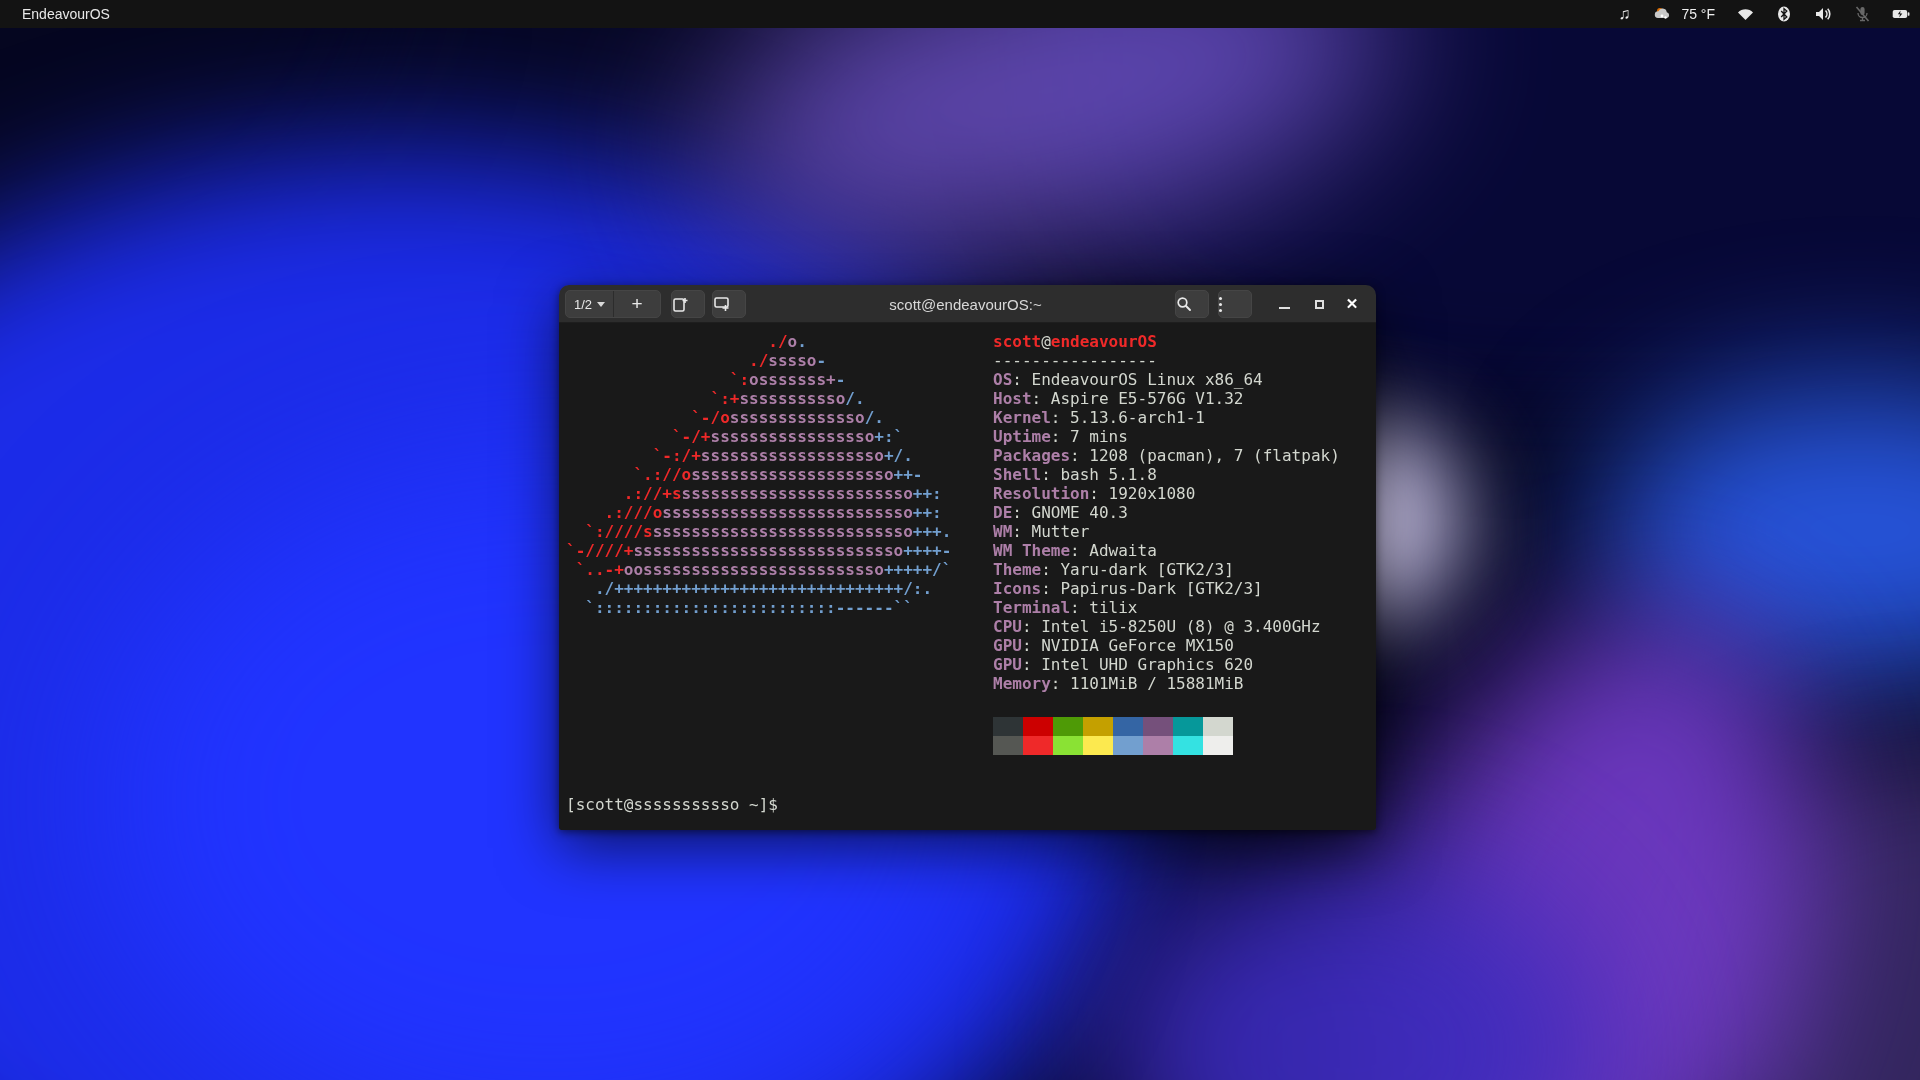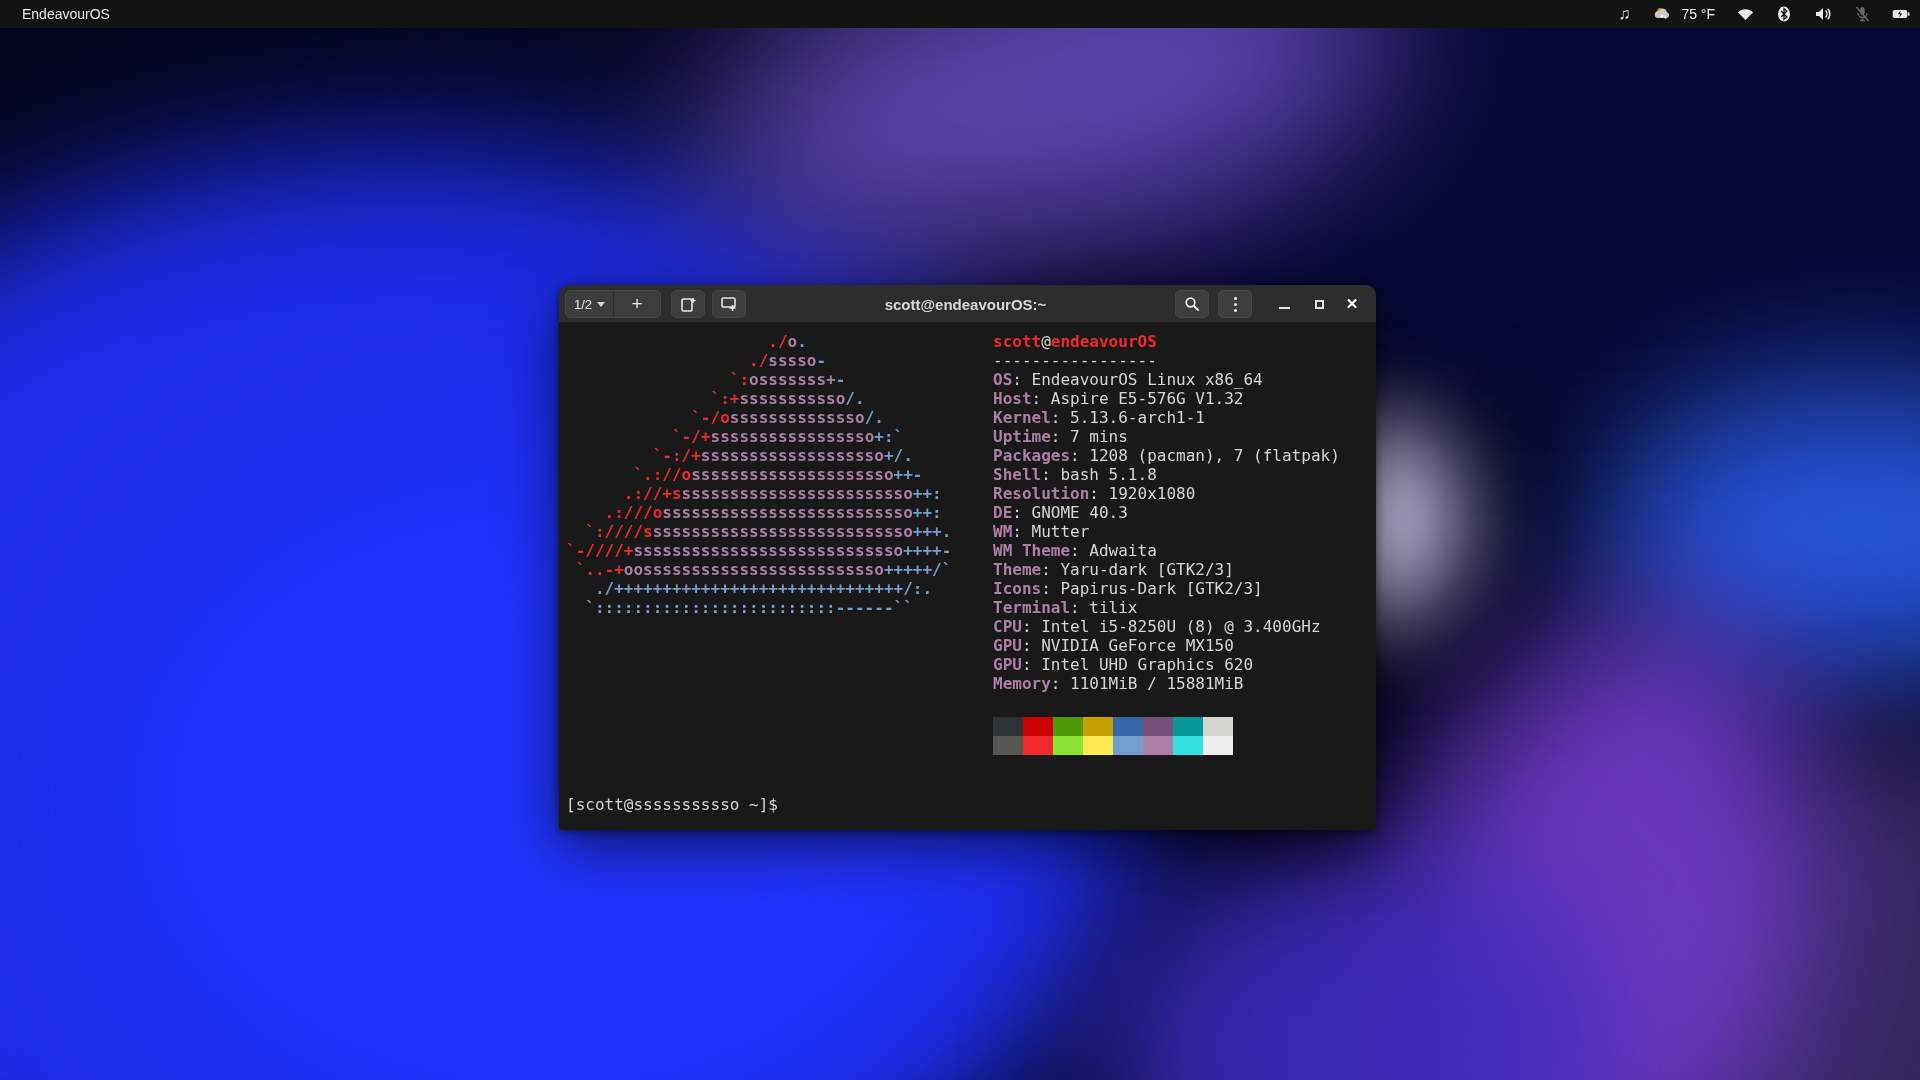--- a/index.html
+++ b/index.html
@@ -31,32 +31,32 @@
   .music-note { font-size:16px; color:#efefef; }
   .temp { font-size:14px; color:#efefef; margin-left:-12px; }
   .dim { opacity:.45; }
 
   
   .window { position:absolute; left:559px; top:285px; width:817px; height:545px;
             border-radius:10px 10px 2px 2px; box-shadow:0 18px 60px rgba(0,0,0,.6), 0 2px 8px rgba(0,0,0,.5);
             z-index:10; overflow:hidden; }
   .titlebar { position:relative; height:38px; background:#2d2d2d; border-bottom:1px solid #1e1e1e; }
   .tbtn { position:absolute; top:5px; height:28px; background:#3d3d3d; border:1px solid #454545;
-          border-radius:5px; display:flex; align-items:center; justify-content:center; color:#e8e8e8; cursor:pointer; }
+          border-radius:5px; display:flex; align-items:center; color:#e8e8e8; cursor:pointer; }
   .btn-group { left:6px; width:96px; font-size:13px; }
   .btn-group .seg1 { display:flex; align-items:center; gap:5px; padding:0 8px; height:100%; }
   .btn-group .divider { width:1px; height:100%; background:#2c2c2c; }
   .btn-group .seg2 { flex:1; display:flex; align-items:center; justify-content:center; font-size:19px; height:100%; }
   .caret { width:0; height:0; border-left:4px solid transparent; border-right:4px solid transparent; border-top:5px solid #d9d9d9; }
   .btn-split-r { left:112px; width:34px; }
   .btn-split-d { left:153px; width:34px; }
   .btn-search  { left:616px; width:34px; }
   .btn-menu    { left:659px; width:34px; }
   .win-title { position:absolute; left:0; right:4px; top:0; height:38px; display:flex; align-items:center;
-               justify-content:center; color:#d8d8d8; font-weight:700; font-size:15px; pointer-events:none; }
+               justify-content:center; color:#d8d8d8; font-weight:400; font-size:15px; pointer-events:none; }
   .ctl { position:absolute; top:11px; width:16px; height:16px; display:flex; align-items:center; justify-content:center; cursor:pointer; }
   .ctl-min { left:717px; } .ctl-max { left:752px; }
   .ctl-min .bar { width:11px; height:2px; background:#e0e0e0; margin-top:7px; }
   .ctl-max .sq { width:9px; height:9px; border:2px solid #e0e0e0; }
   .ctl-close { left:780px; top:6px; width:26px; height:26px; border-radius:50%; }
   .ctl-close .x { color:#fff; font-size:15px; font-weight:700; line-height:1; margin-top:-1px; }
   .kebab { display:flex; flex-direction:column; gap:3px; }
   .kebab i { width:3px; height:3px; border-radius:50%; background:#e8e8e8; }
 
   .term { position:relative; height:507px; background:#191919;

